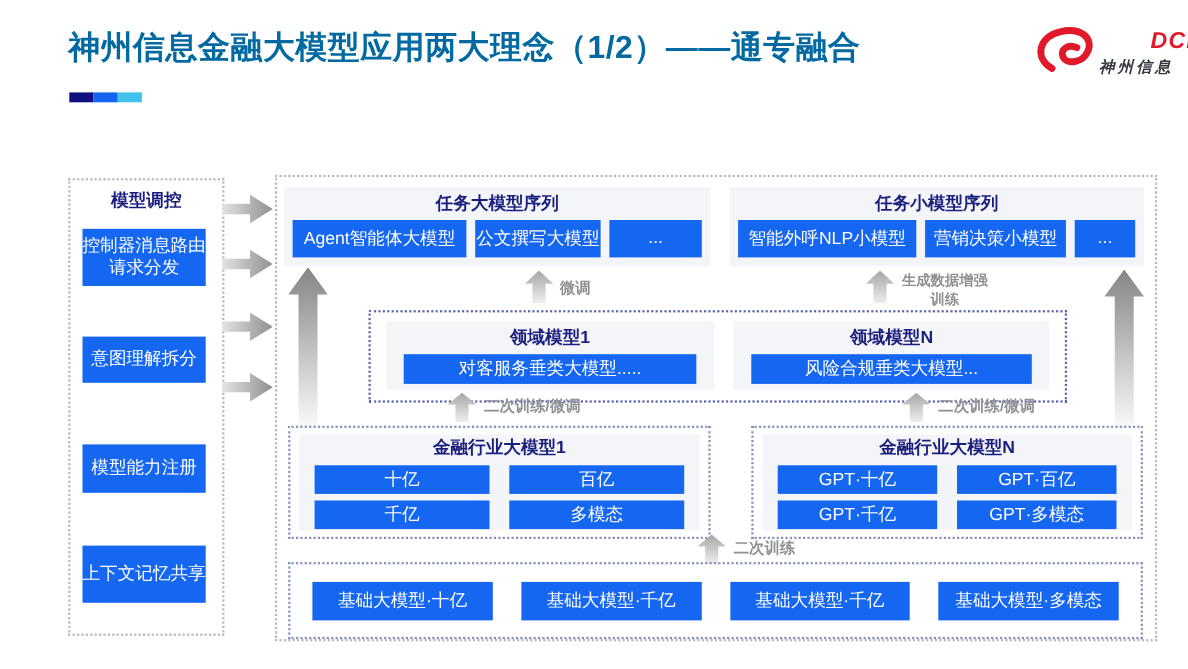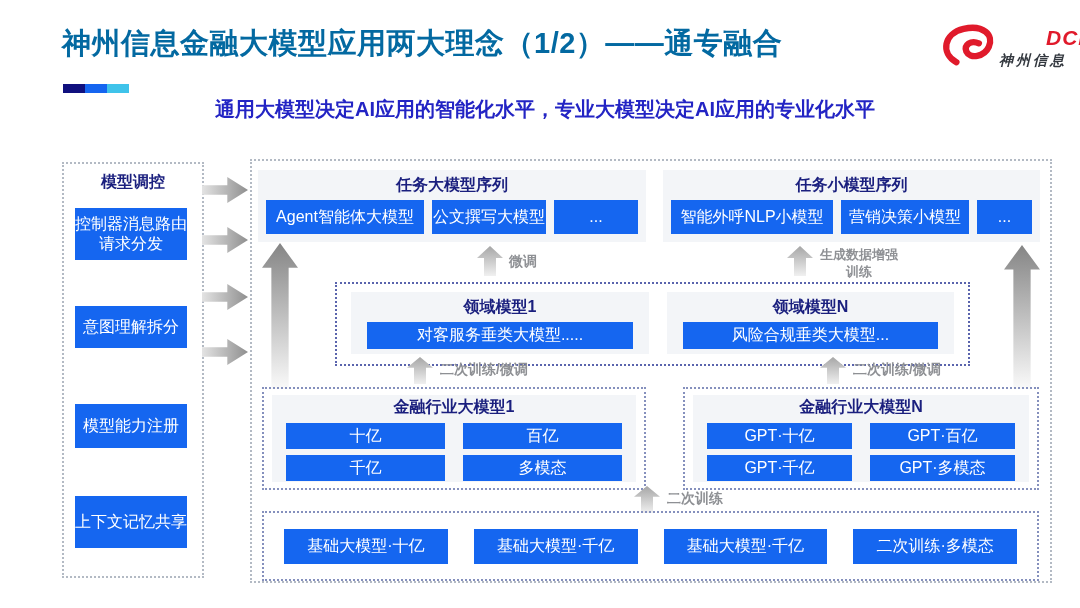--- a/index.html
+++ b/index.html
@@ -66,21 +66,20 @@
 <body>
 
 <div id="stage">
 
   <div class="abs page-title">神州信息金融大模型应用两大理念（1/2）——通专融合</div>
   <div class="abs grad-bar">
     <span class="gb1"></span>
       <span class="gb2"></span>
       <span class="gb3"></span>
   </div>
-  <div class="abs subtitle">通用大模型决定AI应用的智能化水平，专业大模型决定AI应用的专业化水平</div>
 
   <div class="abs logo">
     <span class="logo-swirl">
       <svg width="54" height="48" viewBox="0 0 60 52">
         <path d="M16 44 C-2 34 2 12 24 7 C46 2 58 14 52 27 C47 38 31 41 27 32 C24 25 32 19 41 23" fill="none" stroke="#e01a2b" stroke-width="7" stroke-linecap="round"></path>
       </svg>
     </span>
     <span class="logo-brand">DCITS</span>
     <span class="logo-cn">神州信息</span>
   </div>
@@ -168,17 +167,17 @@
   </div>
 
   <div class="abs up-arrow" style="left:634px;top:486px;width:26px;height:27px;"></div>
   <div class="abs alabel" style="left:667px;top:490px;">二次训练</div>
 
   <div class="abs base-wrap">
     <div class="base-row">
       <div class="bb">基础大模型·十亿</div>
       <div class="bb">基础大模型·千亿</div>
       <div class="bb">基础大模型·千亿</div>
-      <div class="bb">二次训练·多模态</div>
+      <div class="bb">基础大模型·多模态</div>
     </div>
   </div>
 
 </div>
 
 </body></html>

